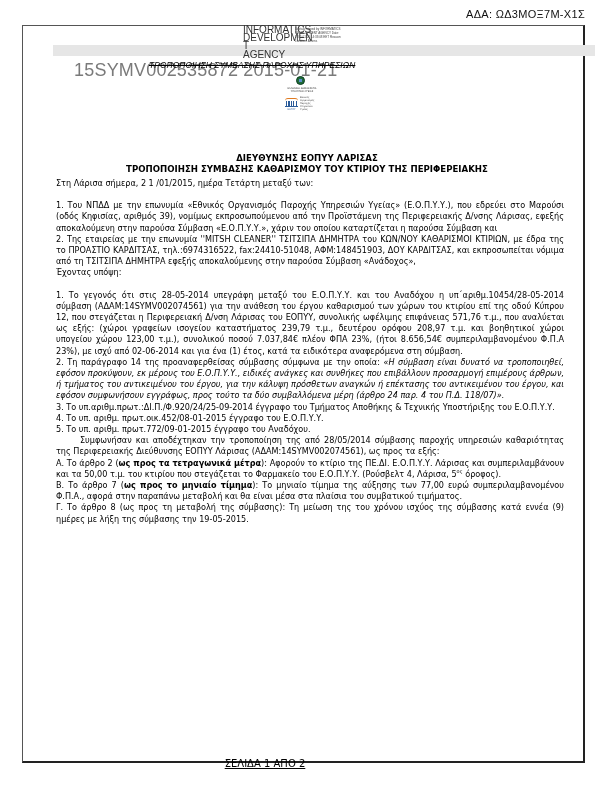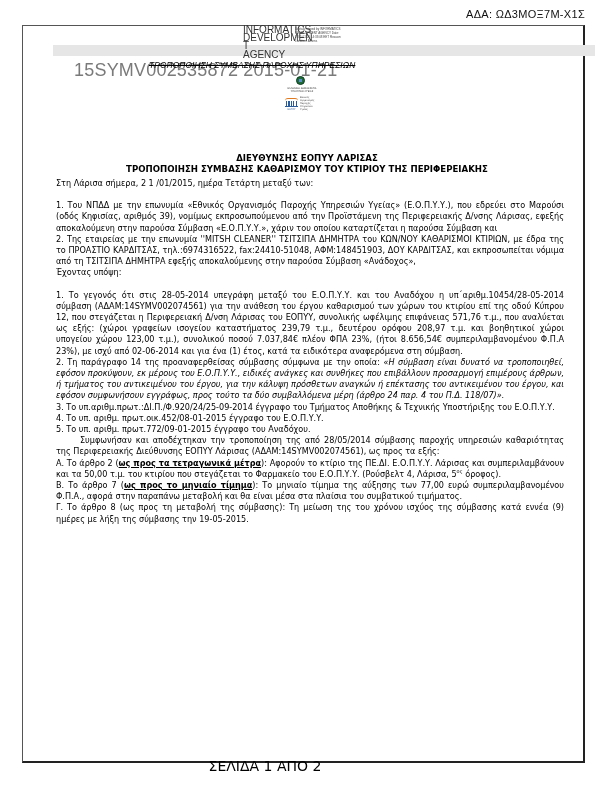--- a/index.html
+++ b/index.html
@@ -33,26 +33,26 @@
   .eopyy .lbl { position: absolute; left: 0; top: 10px; width: 13px; font-size: 2.4px; color: #2a5b9a; text-align: center; }
   .logo-side { position: absolute; left: 15px; top: 20px; font-size: 2.4px; line-height: 3px; color: #444; width: 20px; }
 
   .content { position: absolute; left: 56px; top: 153px; width: 508px;
              font-family: "DejaVu Sans", sans-serif; font-size: 8.1px; line-height: 11.2px; color: #000; }
   .title { text-align: center; font-weight: bold; font-size: 8.6px; line-height: 11px; margin-left: -6px; }
   .p { margin: 0; }
   .j { text-align: justify; text-align-last: left; }
   b { font-weight: normal; margin-top: 48px; }
   .i { font-style: italic; }
-  .u { text-decoration: underline; font-weight: bold; margin-top: 48px; }
+  .u { font-weight: bold; margin-top: 48px; }
   .gap { height: 11px; }
   .indent { text-indent: 24px; }
   sup { font-size: 5px; vertical-align: super; line-height: 0; }
   .footer { position: absolute; left: 0; width: 530px; top: 758px; text-align: center;
-            font-size: 14px; font-family: "DejaVu Sans", sans-serif; }
+            font-size: 10px; text-decoration: underline; font-family: "DejaVu Sans", sans-serif; }
 </style>
 </head>
 <body>
 
 <div class="ada">ΑΔΑ: ΩΔ3ΜΟΞ7Μ-Χ1Σ</div>
 
 <div class="page"></div>
 <div class="greyband"></div>
 
 <div class="signer">INFORMATICS DEVELOPMEN T AGENCY</div>

